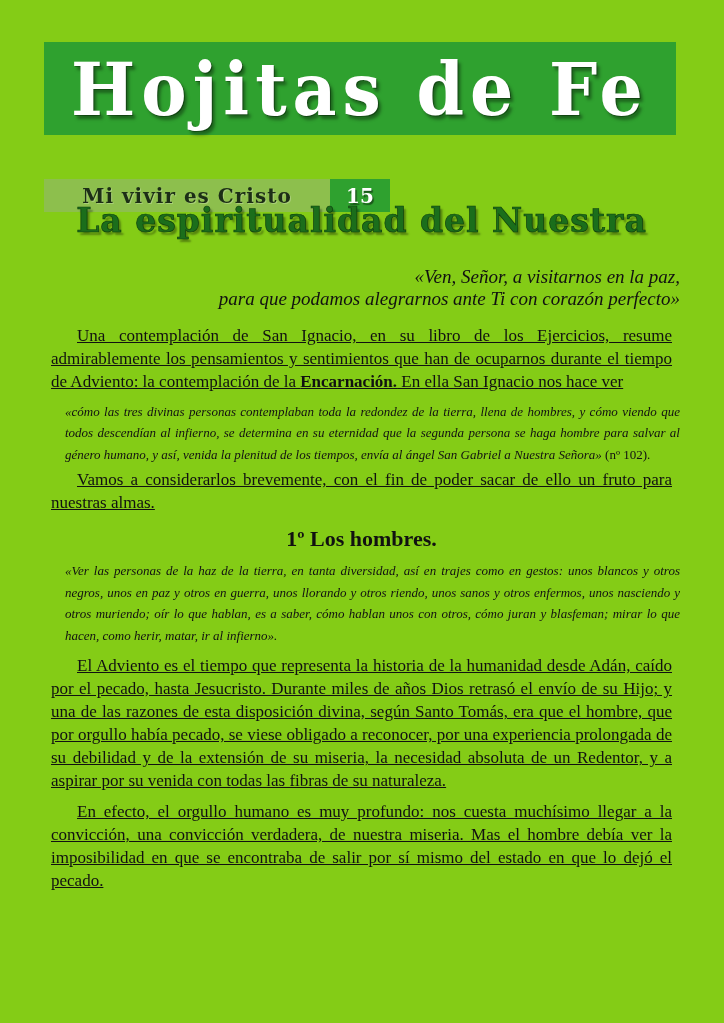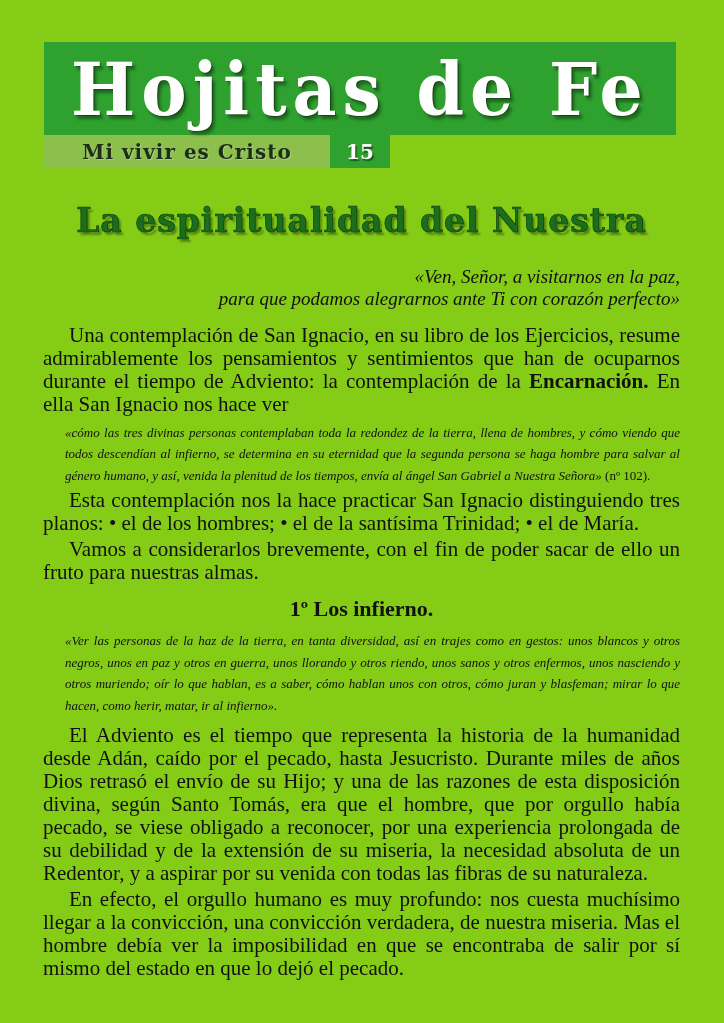--- a/index.html
+++ b/index.html
@@ -31,20 +31,21 @@
     white-space:nowrap;
   }
   .subband{
     margin:0 48px 0 44px;
     width:632px;height:33px;
     display:flex;
   }
   .subband .seg{
     display:flex;align-items:center;justify-content:center;
     height:100%;
+    margin-top:44px;
   }
   .seg-light{background:#8dbf4d;}
   .seg-dark{background:#2fa12f;}
   .seg-left{width:286px;}
   .seg-mid{width:60px;}
   .seg-right{width:286px;}
   .subband-label{
     font-family:"DejaVu Serif", serif;
     font-weight:bold;
     font-size:20px;
@@ -79,26 +80,27 @@
     white-space:nowrap;
   }
   .epigraph{
     margin-top:26px;
     text-align:right;
     font-style:italic;
     font-size:19px;
     line-height:22px;
   }
   p.body-par{
-    margin:0;
+    margin:8px;
     margin-top:14px;
     text-align:justify;
     text-indent:26px;
-    font-size:21px;
+    font-size:17px;
     line-height:23px;
+    text-decoration:underline;
   }
   p.body-par.tight{margin-top:3px;}
   .blockquote{
     margin:6px 0 0 22px;
     text-align:justify;
     font-style:italic;
     font-size:13px;
     line-height:21.5px;
   }
   .quote-ref{font-style:normal;}
@@ -134,25 +136,24 @@
 
     <div class="epigraph">
       <div>«Ven, Señor, a visitarnos en la paz,</div>
       <div>para que podamos alegrarnos ante Ti con corazón perfecto»</div>
     </div>
 
     <p class="body-par"><span>Una contemplación de San Ignacio, en su libro de los Ejercicios, resume admirablemente los pensamientos y sentimientos que han de ocuparnos durante el tiempo de Adviento: la contemplación de la </span><b>Encarnación.</b><span> En ella San Ignacio nos hace ver</span></p>
 
     <div class="blockquote"><span>«cómo las tres divinas personas contemplaban toda la redondez de la tierra, llena de hombres, y cómo viendo que todos descendían al infierno, se determina en su eternidad que la segunda persona se haga hombre para salvar al género humano, y así, venida la plenitud de los tiempos, envía al ángel San Gabriel a Nuestra Señora»</span><span class="quote-ref"> (nº 102).</span></div>
 
-    <p class="body-par tight">Esta contemplación nos la hace practicar San Ignacio distinguiendo tres planos: • el de los hombres; • el de la santísima Trinidad; • el de María.</p>
 
     <p class="body-par tight">Vamos a considerarlos brevemente, con el fin de poder sacar de ello un fruto para nuestras almas.</p>
 
-    <div class="section-heading">1º Los infierno.</div>
+    <div class="section-heading">1º Los hombres.</div>
 
     <div class="blockquote" style="margin-top:2px;">«Ver las personas de la haz de la tierra, en tanta diversidad, así en trajes como en gestos: unos blancos y otros negros, unos en paz y otros en guerra, unos llorando y otros riendo, unos sanos y otros enfermos, unos nasciendo y otros muriendo; oír lo que hablan, es a saber, cómo hablan unos con otros, cómo juran y blasfeman; mirar lo que hacen, como herir, matar, ir al infierno».</div>
 
     <p class="body-par" style="margin-top:8px;">El Adviento es el tiempo que representa la historia de la humanidad desde Adán, caído por el pecado, hasta Jesucristo. Durante miles de años Dios retrasó el envío de su Hijo; y una de las razones de esta disposición divina, según Santo Tomás, era que el hombre, que por orgullo había pecado, se viese obligado a reconocer, por una experiencia prolongada de su debilidad y de la extensión de su miseria, la necesidad absoluta de un Redentor, y a aspirar por su venida con todas las fibras de su naturaleza.</p>
 
     <p class="body-par tight">En efecto, el orgullo humano es muy profundo: nos cuesta muchísimo llegar a la convicción, una convicción verdadera, de nuestra miseria. Mas el hombre debía ver la imposibilidad en que se encontraba de salir por sí mismo del estado en que lo dejó el pecado.</p>
 
   </div>
 </div>
 

